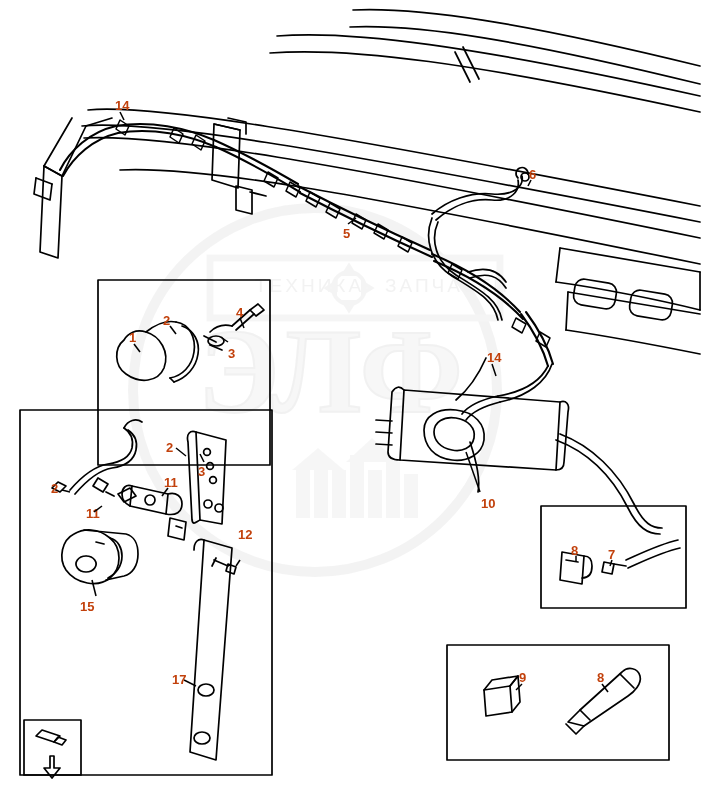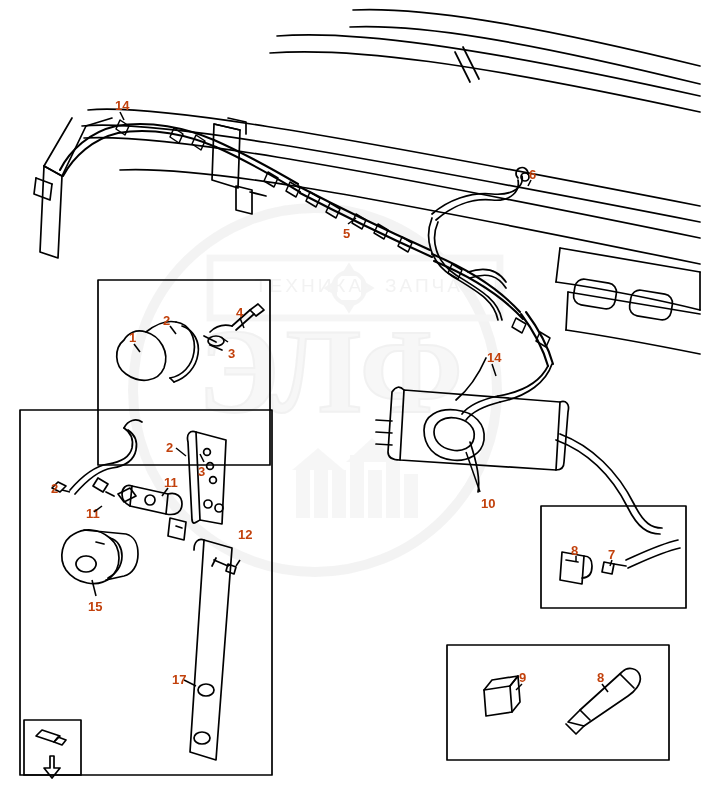--- a/index.html
+++ b/index.html
@@ -222,21 +222,21 @@
   <div class="callout lbl" style="left:529px;top:168px">6</div>
   <div class="callout lbl" style="left:608px;top:548px">7</div>
   <div class="callout lbl" style="left:571px;top:544px">8</div>
   <div class="callout lbl" style="left:519px;top:671px">9</div>
   <div class="callout lbl" style="left:597px;top:671px">8</div>
   <div class="callout lbl" style="left:164px;top:476px">11</div>
   <div class="callout lbl" style="left:238px;top:528px">12</div>
   <div class="callout lbl" style="left:86px;top:507px">11</div>
   <div class="callout lbl" style="left:115px;top:99px">14</div>
   <div class="callout lbl" style="left:487px;top:351px">14</div>
-  <div class="callout lbl" style="left:88px;top:600px">15</div>
+  <div class="callout lbl" style="left:80px;top:600px">15</div>
   <div class="callout lbl" style="left:172px;top:673px">17</div>
   <div class="callout lbl" style="left:481px;top:497px">10</div>
 
   <svg width="705" height="793" aria-hidden="true">
     <g stroke="#000" stroke-width="1.5" fill="none">
       <path d="M134 344 L140 352"></path>
       <path d="M170 326 L176 334"></path>
       <path d="M176 448 L186 456"></path>
       <path d="M62 490 L70 492"></path>
       <path d="M228 342 L222 338"></path>

